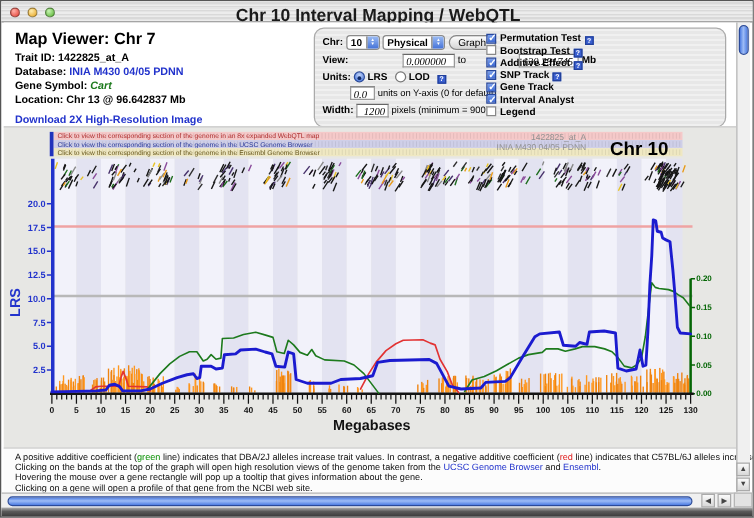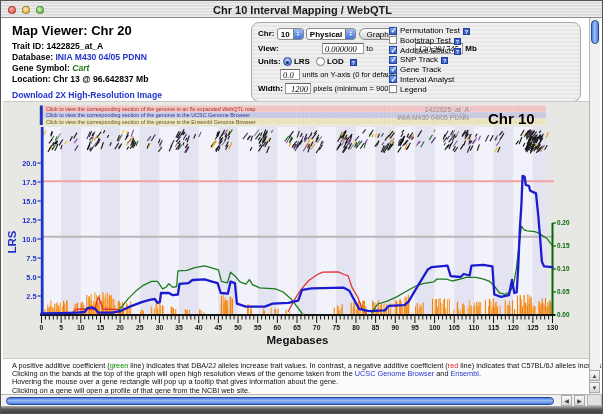--- a/index.html
+++ b/index.html
@@ -4,21 +4,21 @@
 <style>
   html,body{margin:0;padding:0;background:#444;}
   *{box-sizing:border-box;}
   .stage{position:relative;width:603px;height:414px;font-family:"Liberation Sans",sans-serif;
          background:#fff;overflow:hidden;border:1px solid #555;}
   
   .titlebar{position:absolute;left:0;top:0;width:603px;height:17px;
     background:repeating-linear-gradient(180deg,#ececec 0 1px,#d9d9d9 1px 2px,#e4e4e4 2px 3px);
     border-bottom:1px solid #8a8a8a;}
   .title-text{position:absolute;left:0;right:0;top:3px;text-align:center;
-    font-size:11px;font-weight:bold;color:#1a1a1a;}
+    font-size:14px;font-weight:bold;color:#1a1a1a;}
   .light{position:absolute;top:4.5px;width:8px;height:8px;border-radius:50%;border:1px solid rgba(0,0,0,.35);}
   .light.red{left:7px;background:radial-gradient(circle at 35% 30%,#ffb0a8,#e33e32);}
   .light.yellow{left:21px;background:radial-gradient(circle at 35% 30%,#ffe9a8,#e9a built0);}
   .light.yellow{left:21px;background:radial-gradient(circle at 35% 30%,#ffedb0,#e6a41f);}
   .light.green{left:35px;background:radial-gradient(circle at 35% 30%,#c8f4b4,#58b431);}
   
   .header{position:absolute;left:2px;top:17px;width:586px;height:83px;background:#fff;}
   .page-title{position:absolute;left:9px;top:5px;font-size:13px;font-weight:bold;color:#000;}
   .info{position:absolute;left:9px;top:23px;font-size:8.6px;font-weight:bold;color:#000;line-height:11px;white-space:nowrap;}
   .v-blue{color:#2233cc;} .v-green{color:#1d7a1d;font-style:italic;} 
@@ -45,21 +45,21 @@
   .radio.sel::after{content:"";position:absolute;left:2.5px;top:2.5px;width:3px;height:3px;border-radius:50%;background:#102a66;}
   .rlabel{font-weight:bold;margin-right:6px;}
   .help{display:inline-block;width:7px;height:7px;background:#3a5fd0;border:1px solid #22409a;color:#fff;
     font-size:5.5px;line-height:7px;text-align:center;font-weight:bold;vertical-align:-1px;}
   .cbcol{position:absolute;left:137px;top:3px;}
   .cbrow{height:9.8px;white-space:nowrap;}
   .cbox{display:inline-block;width:8px;height:8px;border:1px solid #888;background:#fff;vertical-align:-1.5px;
     position:relative;margin-right:3px;}
   .cbox.on{background:linear-gradient(180deg,#7aa0ee,#3a66d0);border-color:#27479c;}
   .cbox.on::after{content:"✓";position:absolute;left:0.5px;top:-1.5px;color:#fff;font-size:8px;font-weight:bold;}
-  .cblabel{font-size:8px;font-weight:normal;}
+  .cblabel{font-size:8px;font-weight:bold;}
   .cbrow .help{margin-left:3px;}
   
   .chart-region{position:absolute;left:2px;top:100px;width:586px;height:258px;background:#e7e7e4;
      border-top:1px solid #c9c9c9;border-bottom:1px solid #c9c9c9;}
   #chart-svg{position:absolute;left:0;top:100px;}
   
   .footer{position:absolute;left:2px;top:358px;width:586px;height:35px;background:#fcfcfc;padding:3px 0 0 9px;}
   .fline{font-size:7.3px;line-height:8.2px;color:#101010;white-space:nowrap;}
   .sg-green{color:#089000;} .sg-red{color:#e02020;} .sg-link{color:#2233cc;font-weight:normal;margin-top:19px;}
   
@@ -81,21 +81,21 @@
 <div class="stage">
 
   <div class="titlebar">
     <span class="light red"></span>
     <span class="light yellow"></span>
     <span class="light green"></span>
     <div class="title-text">Chr 10 Interval Mapping / WebQTL</div>
   </div>
 
   <div class="header">
-    <div class="page-title">Map Viewer: Chr 20</div>
+    <div class="page-title">Map Viewer: Chr 7</div>
     <div class="info">
       <div><span>Trait ID:</span> <span>1422825_at_A</span></div>
       <div><span>Database:</span> <span class="v-blue">INIA M430 04/05 PDNN</span></div>
       <div><span>Gene Symbol:</span> <span class="v-green">Cart</span></div>
       <div><span>Location:</span> <span>Chr 13 @ 96.642837 Mb</span></div>
     </div>
     <div class="dl-link">Download 2X High-Resolution Image</div>
 
     <div class="panel">
       <div class="prow" style="left:6px;top:5px;">

